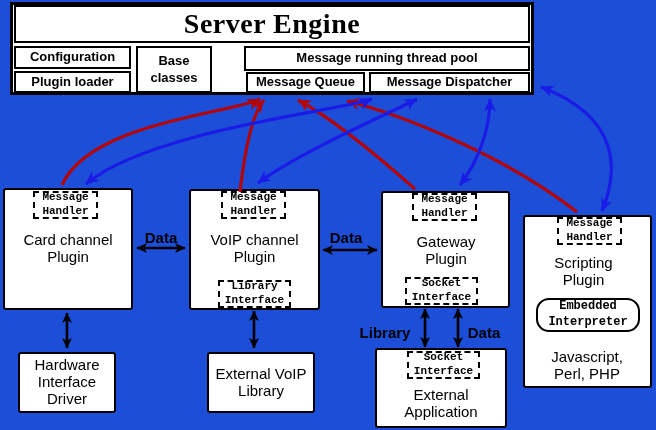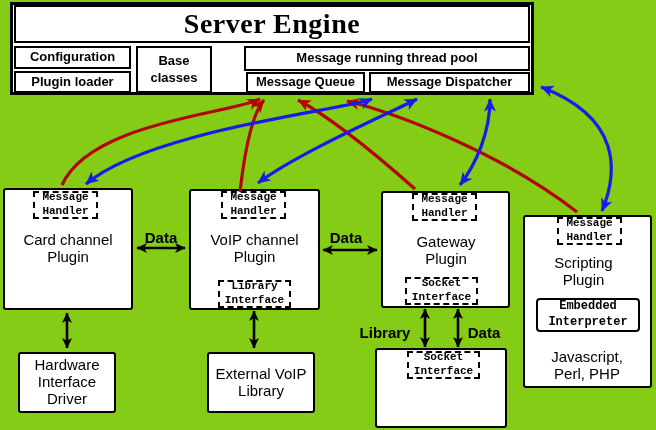--- a/index.html
+++ b/index.html
@@ -1,22 +1,22 @@
 <!DOCTYPE html>
 <html><head>
 <meta charset="utf-8">
 <style>
   html,body{margin:0;padding:0;background:#fff;}
-  #canvas{position:relative;width:656px;height:430px;background:#84cc16;overflow:hidden;
+  #canvas{position:relative;width:656px;height:430px;background:#1d4ed8;overflow:hidden;
           font-family:"Liberation Sans",sans-serif;}
   .box{position:absolute;box-sizing:border-box;border:2px solid #000;background:#fff;
        display:flex;align-items:center;justify-content:center;text-align:center;}
   .thick{border-width:3px;}
   .rounded{border-radius:3px;}
-  .rounded-sm{border-radius:4px;}
+  .rounded-sm{border-radius:13px;}
   .title{font-family:"Liberation Serif",serif;font-weight:bold;font-size:28px;letter-spacing:.5px;}
   .cell{font-weight:bold;font-size:13px;line-height:1.25;}
   .mono{position:absolute;box-sizing:border-box;border:2px dashed #000;background:#fff;
         font-family:"Liberation Mono","DejaVu Sans Mono",monospace;font-weight:bold;
         font-size:11px;line-height:1.25;display:flex;align-items:center;justify-content:center;
         text-align:center;}
   .name{position:absolute;font-weight:normal;font-size:15px;line-height:1.13;text-align:center;}
   .lbl{position:absolute;font-weight:bold;font-size:15px;text-align:center;white-space:nowrap;}
   .interp{font-family:"Liberation Mono","DejaVu Sans Mono",monospace;font-weight:bold;
           font-size:12px;line-height:1.3;}
@@ -55,20 +55,21 @@
   <div class="box rounded" style="left:523px;top:215px;width:129px;height:173px;"></div>
   <div class="mono" style="left:557px;top:217px;width:65px;height:28px;">Message Handler</div>
   <div class="name" style="left:547px;top:255px;width:73px;">Scripting Plugin</div>
   <div class="box rounded-sm interp" style="left:536px;top:298px;width:104px;height:34px;">Embedded Interpreter</div>
   <div class="name" style="left:537px;top:349px;width:100px;">Javascript, Perl, PHP</div>
 
   <div class="box rounded name" style="left:18px;top:352px;width:98px;height:61px;position:absolute;">Hardware Interface Driver</div>
   <div class="box rounded name" style="left:207px;top:352px;width:108px;height:61px;position:absolute;">External VoIP Library</div>
   <div class="box rounded" style="left:375px;top:348px;width:132px;height:80px;"></div>
   <div class="mono" style="left:407px;top:351px;width:73px;height:28px;">Socket Interface</div>
+  <div class="name" style="left:378px;top:387px;width:126px;">External Application</div>
 
   <div class="lbl" style="left:131px;top:229px;width:60px;">Data</div>
   <div class="lbl" style="left:316px;top:229px;width:60px;">Data</div>
   <div class="lbl" style="left:356px;top:324px;width:58px;">Library</div>
   <div class="lbl" style="left:463px;top:324px;width:42px;">Data</div>
 
   <svg id="wires" viewBox="0 0 656 430">
     <defs>
       <marker id="mr" markerUnits="userSpaceOnUse" markerWidth="16" markerHeight="13" refX="12.5" refY="6" orient="auto">
         <path d="M0,0 L13,6 L0,12 L3.6,6 z" fill="#b40404"></path>

